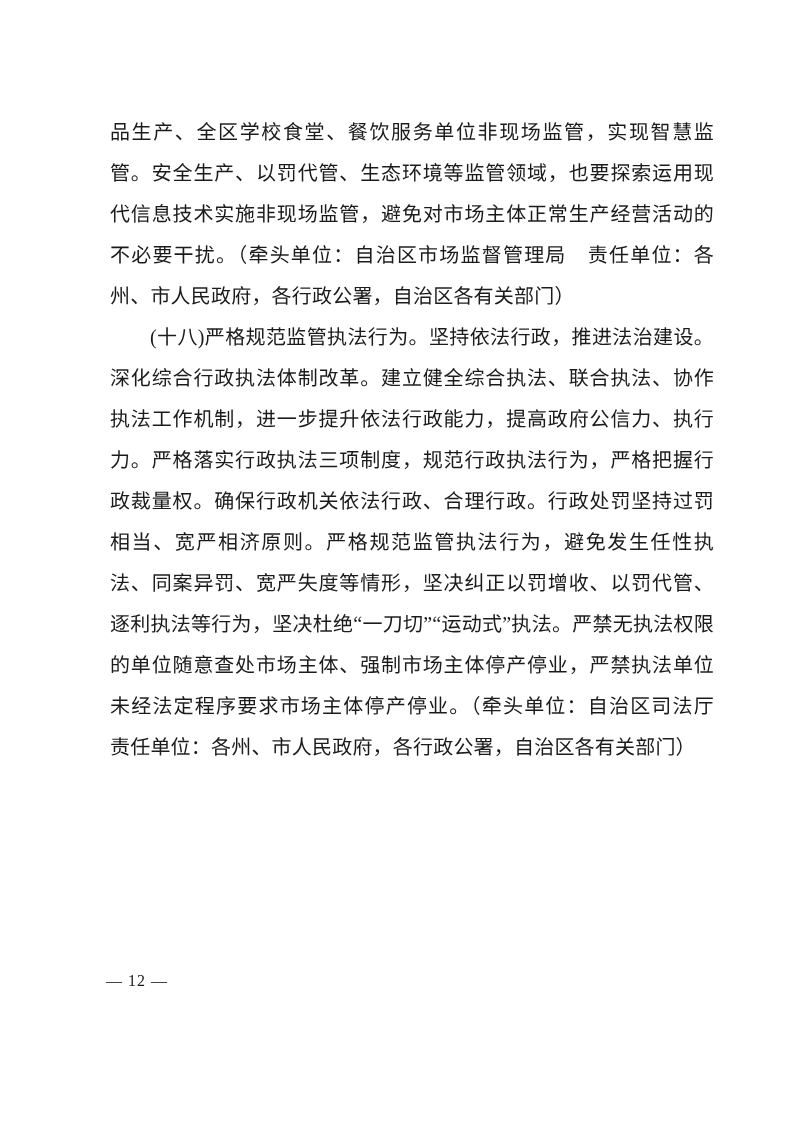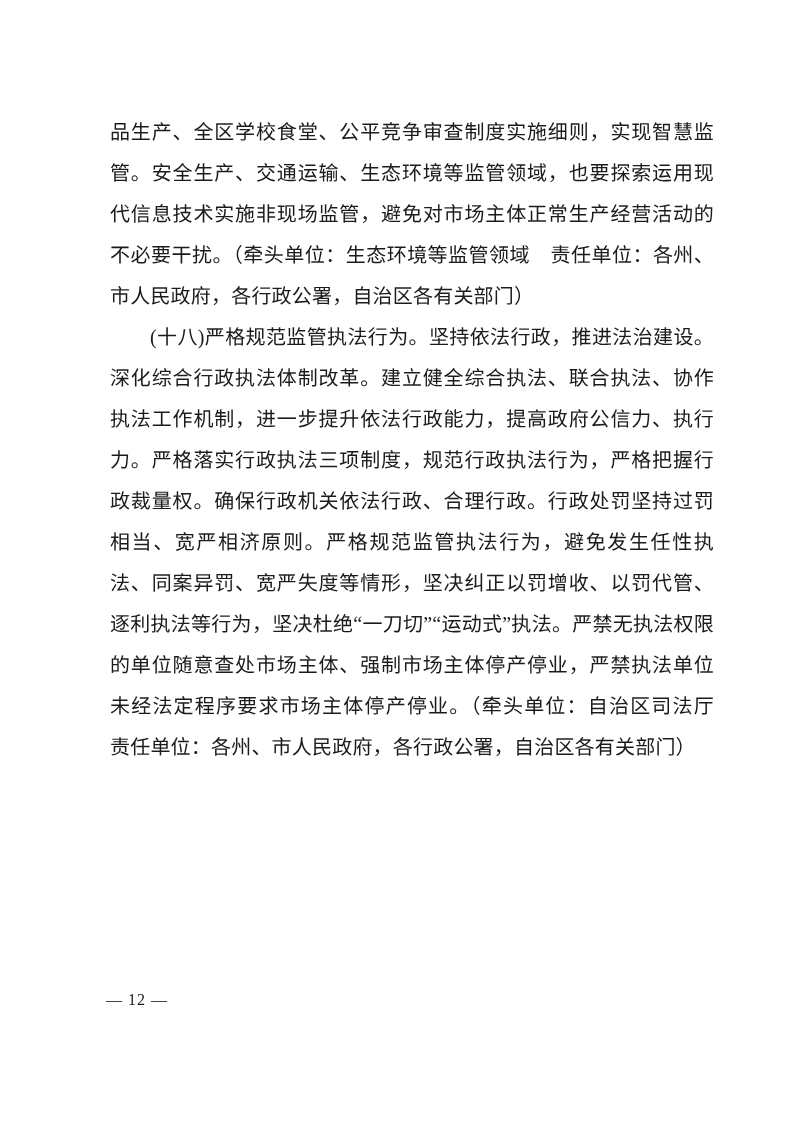--- a/index.html
+++ b/index.html
@@ -39,31 +39,30 @@
     font-weight: normal;
   }
   .footer {
     position: absolute;
     left: 106px;
     top: 971px;
     font-size: 16px;
     line-height: 20px;
     letter-spacing: 1px;
     color: #1b1b1b;
-    margin-top: 19px;
   }
 </style>
 </head>
 <body>
 
 <div class="page">
   <div class="content">
 
     <p class="para">
-      <span>品生产、全区学校食堂、公平竞争审查制度实施细则，实现智慧监管。安全生产、交通运输、生态环境等监管领域，也要探索运用现代信息技术实施非现场监管，避免对市场主体正常生产经营活动的不必要干扰。（</span><span class="emph">牵头单位：</span><span>生态环境等监管领域　</span><span class="emph">责任单位：</span><span>各州、市人民政府，各行政公署，自治区各有关部门）</span>
+      <span>品生产、全区学校食堂、餐饮服务单位非现场监管，实现智慧监管。安全生产、以罚代管、生态环境等监管领域，也要探索运用现代信息技术实施非现场监管，避免对市场主体正常生产经营活动的不必要干扰。（</span><span class="emph">牵头单位：</span><span>自治区市场监督管理局　</span><span class="emph">责任单位：</span><span>各州、市人民政府，各行政公署，自治区各有关部门）</span>
     </p>
 
     <p class="para indent">
       <span class="emph">(十八)严格规范监管执法行为。</span><span>坚持依法行政，推进法治建设。深化综合行政执法体制改革。建立健全综合执法、联合执法、协作执法工作机制，进一步提升依法行政能力，提高政府公信力、执行力。严格落实行政执法三项制度，规范行政执法行为，严格把握行政裁量权。确保行政机关依法行政、合理行政。行政处罚坚持过罚相当、宽严相济原则。严格规范监管执法行为，避免发生任性执法、同案异罚、宽严失度等情形，坚决纠正以罚增收、以罚代管、逐利执法等行为，坚决杜绝“一刀切”“运动式”执法。严禁无执法权限的单位随意查处市场主体、强制市场主体停产停业，严禁执法单位未经法定程序要求市场主体停产停业。（</span><span class="emph">牵头单位：</span><span>自治区司法厅　</span><span class="emph">责任单位：</span><span>各州、市人民政府，各行政公署，自治区各有关部门）</span>
     </p>
 
 
   </div>
 
   <div class="footer">— 12 —</div>

